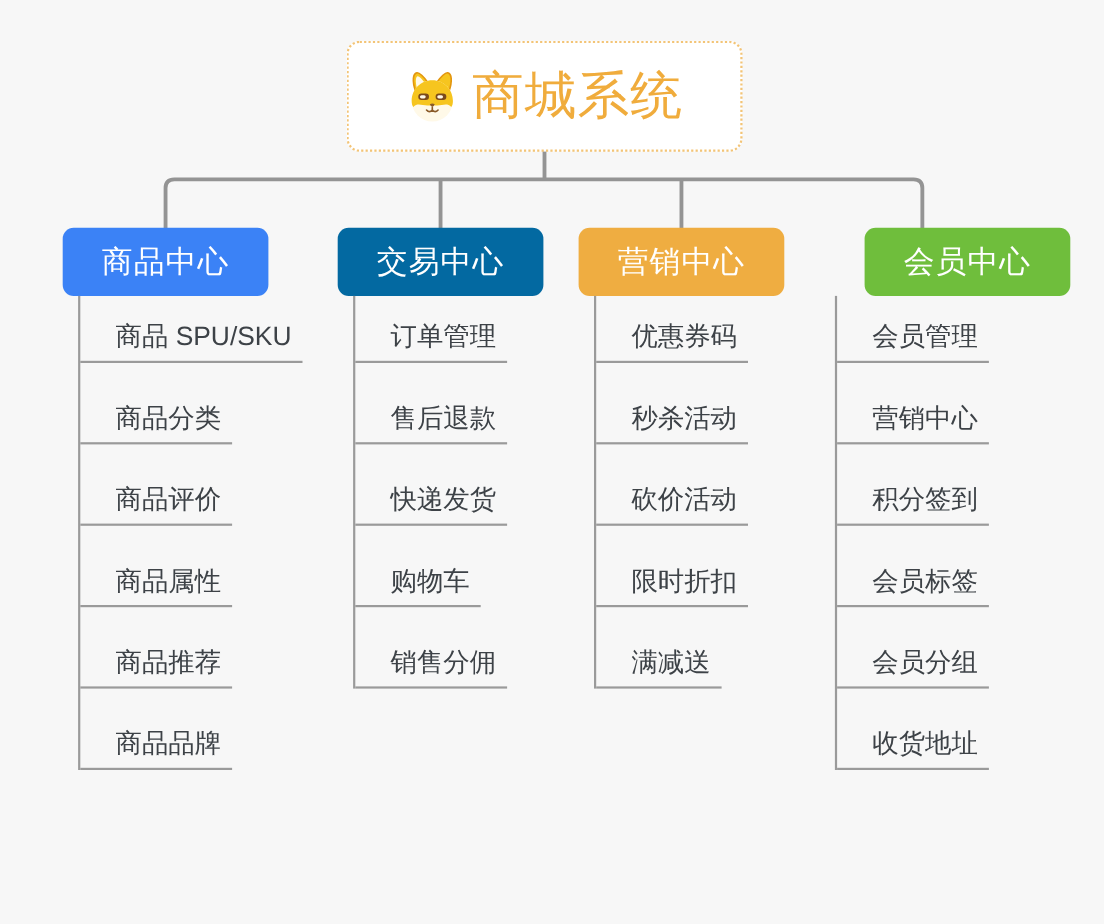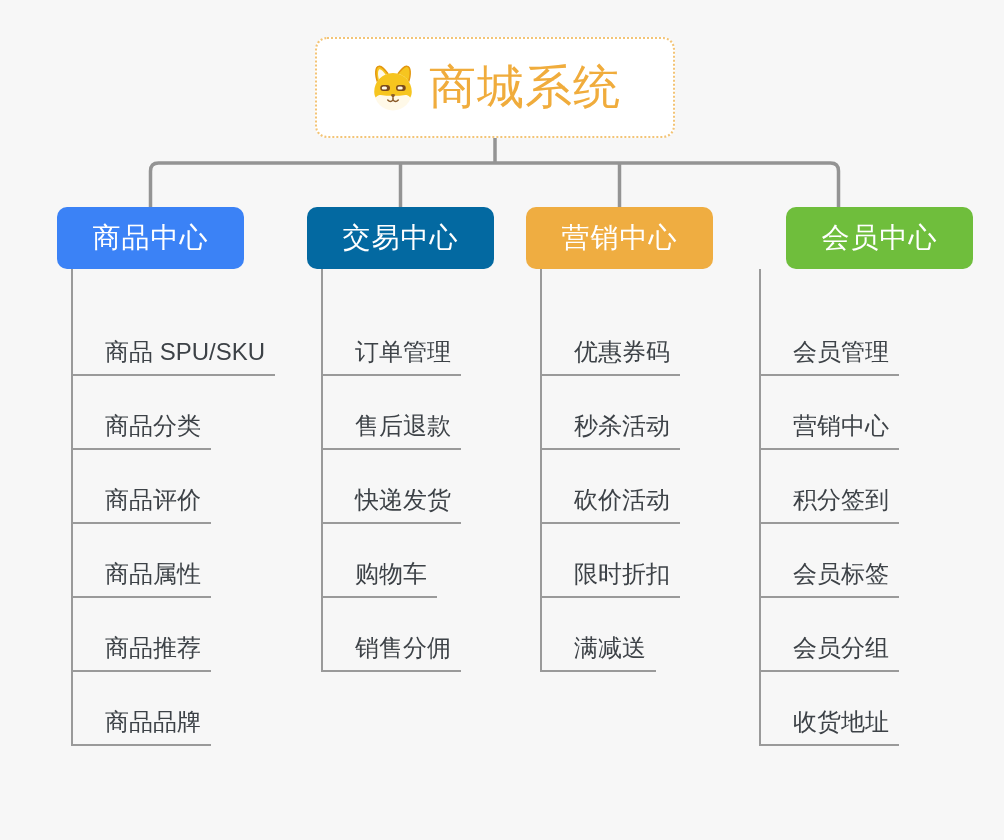--- a/index.html
+++ b/index.html
@@ -45,21 +45,21 @@
     margin-left:14px;width:max-content;
     border-left:2px solid var(--line);
   }
   .leaf{
     height:74px;box-sizing:border-box;width:max-content;
     display:flex;align-items:flex-end;
     padding:0 10px 6px 32px;
     border-bottom:2px solid var(--line);
     font-size:24px;color:var(--leaf-text);white-space:nowrap;
   }
-  .leaf:first-child{height:107px;padding-left:32px;}
+  .leaf:first-child{height:61px;padding-left:32px;}
 </style>
 </head>
 <body>
 
 <svg id="connector-svg" viewBox="0 0 1004 840" xmlns="http://www.w3.org/2000/svg">
   <g fill="none" stroke="#949494" stroke-width="3.5">
     <path d="M495,136 L495,163"></path>
     <path d="M150.5,208 L150.5,171 Q150.5,163 158.5,163 L830.5,163 Q838.5,163 838.5,171 L838.5,208"></path>
     <path d="M400.5,163 L400.5,208"></path>
     <path d="M619.5,163 L619.5,208"></path>

